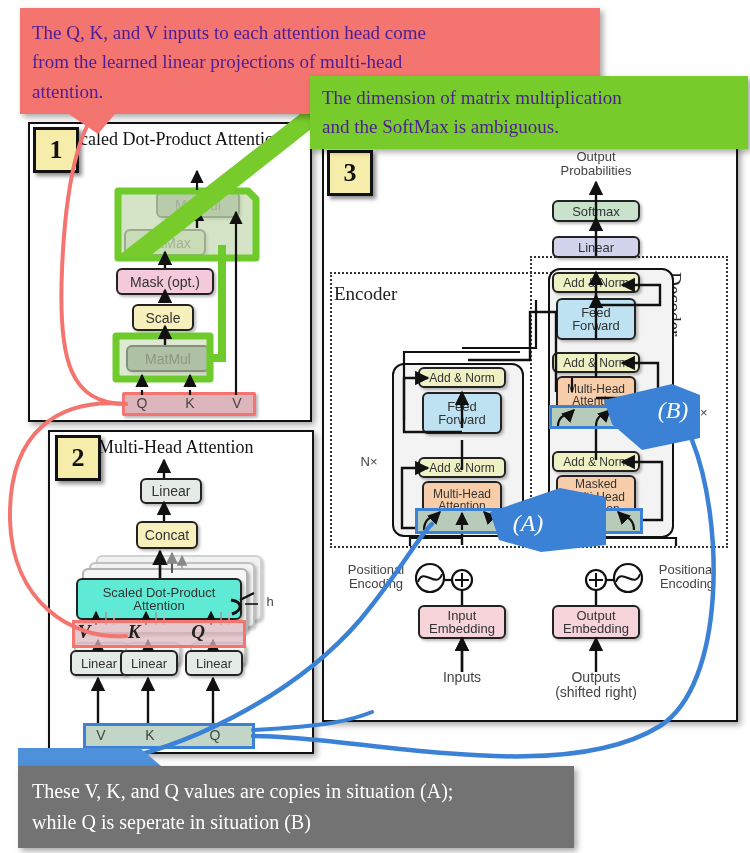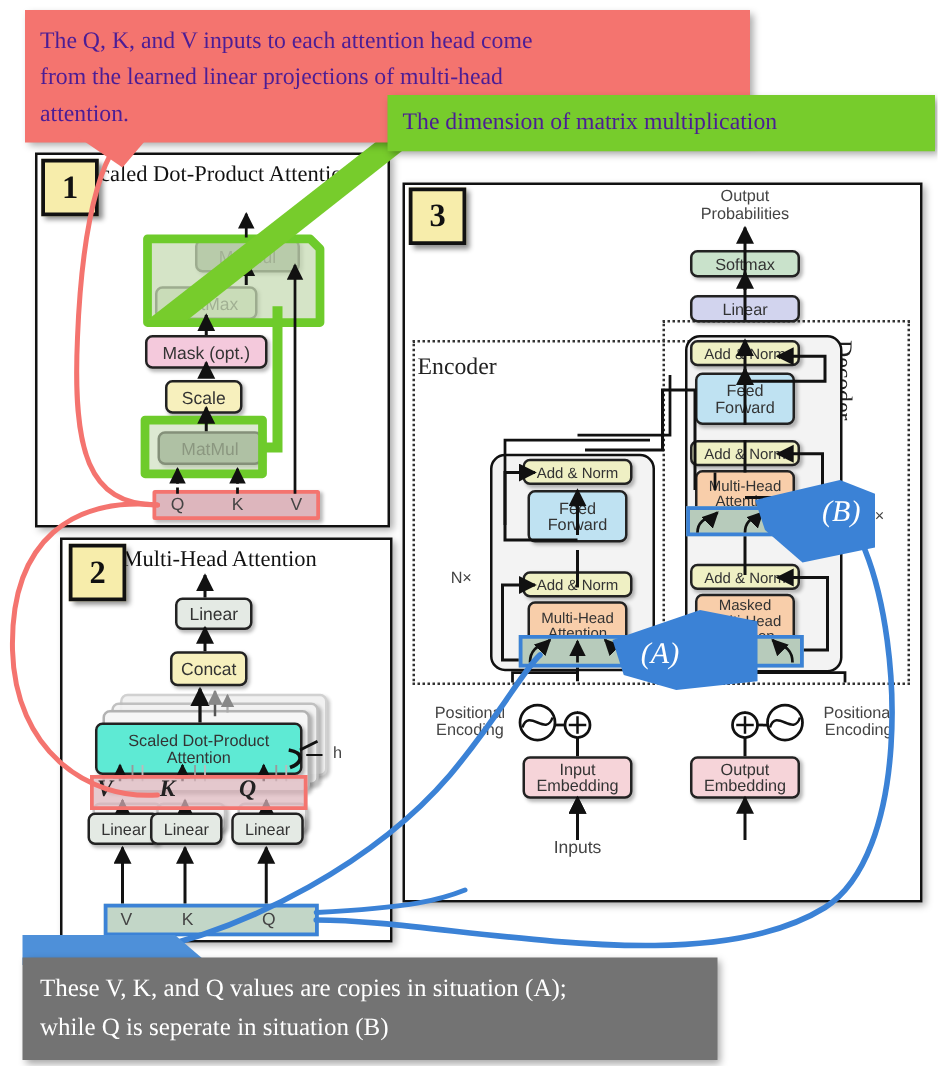--- a/index.html
+++ b/index.html
@@ -334,20 +334,22 @@
   <div class="nbox" style="left:418px;top:605px;width:88px;height:34px;background:#f6d4d9;font-size:13px;white-space:pre-line;justify-content:center;">
     <span>Input
 Embedding</span>
   </div>
   <div class="nbox" style="left:552px;top:605px;width:88px;height:34px;background:#f6d4d9;font-size:13px;white-space:pre-line;">
     <span>Output
 Embedding</span>
   </div>
 
   <div class="lbl" style="left:422px;top:670px;width:80px;font-size:14px;">Inputs</div>
+  <div class="lbl" style="left:548px;top:670px;width:96px;font-size:14px;">Outputs
+(shifted right)</div>
 
   <svg width="750" height="853" style="z-index:50;">
 
     <path d="M126,404 C60,398 8,430 10,520 C12,600 70,640 126,636" fill="none" stroke="#f4746f" stroke-width="4" stroke-linecap="round"></path>
     <path d="M126,404 C70,404 58,360 62,270 C66,170 84,108 110,104" fill="none" stroke="#f4746f" stroke-width="4" stroke-linecap="round"></path>
 
     <path d="M253,736 C360,736 560,788 660,726 C726,684 724,520 692,440" fill="none" stroke="#3b82d6" stroke-width="4.5" stroke-linecap="round"></path>
     <path d="M253,730 C330,726 352,720 372,712" fill="none" stroke="#3b82d6" stroke-width="4" stroke-linecap="round"></path>
 
     <path d="M300,742 C330,724 360,660 380,600 C398,548 414,528 432,524" fill="none" stroke="#3b82d6" stroke-width="4.5" stroke-linecap="round" opacity="0"></path>
@@ -360,20 +362,21 @@
     <span class="ln">The Q, K, and V inputs to each attention head come</span>
     <span class="ln">from the learned linear projections of multi-head</span>
     <span class="ln">attention.</span>
   </div>
   <svg width="750" height="853" style="z-index:61;">
     <polygon points="60,108 120,108 98,134" fill="#f4746f"></polygon>
   </svg>
 
   <div class="callout cal-green" style="left:310px;top:76px;width:438px;padding:8px 12px 8px 12px;font-size:19px;line-height:1.5;">
     <span class="ln">The dimension of matrix multiplication</span>
+    <span class="ln">and the SoftMax is ambiguous.</span>
   </div>
 
   <div class="callout cal-blue" style="left:18px;top:766px;width:556px;padding:10px 14px 10px 14px;font-size:20px;line-height:1.55;">
     <span class="ln">These V, K, and Q values are copies in situation (A);</span>
     <span class="ln">while Q is seperate in situation (B)</span>
   </div>
   <svg width="750" height="853" style="z-index:59;">
     <polygon points="18,772 18,748 140,748 168,772" fill="#4e90d9"></polygon>
   </svg>
 

